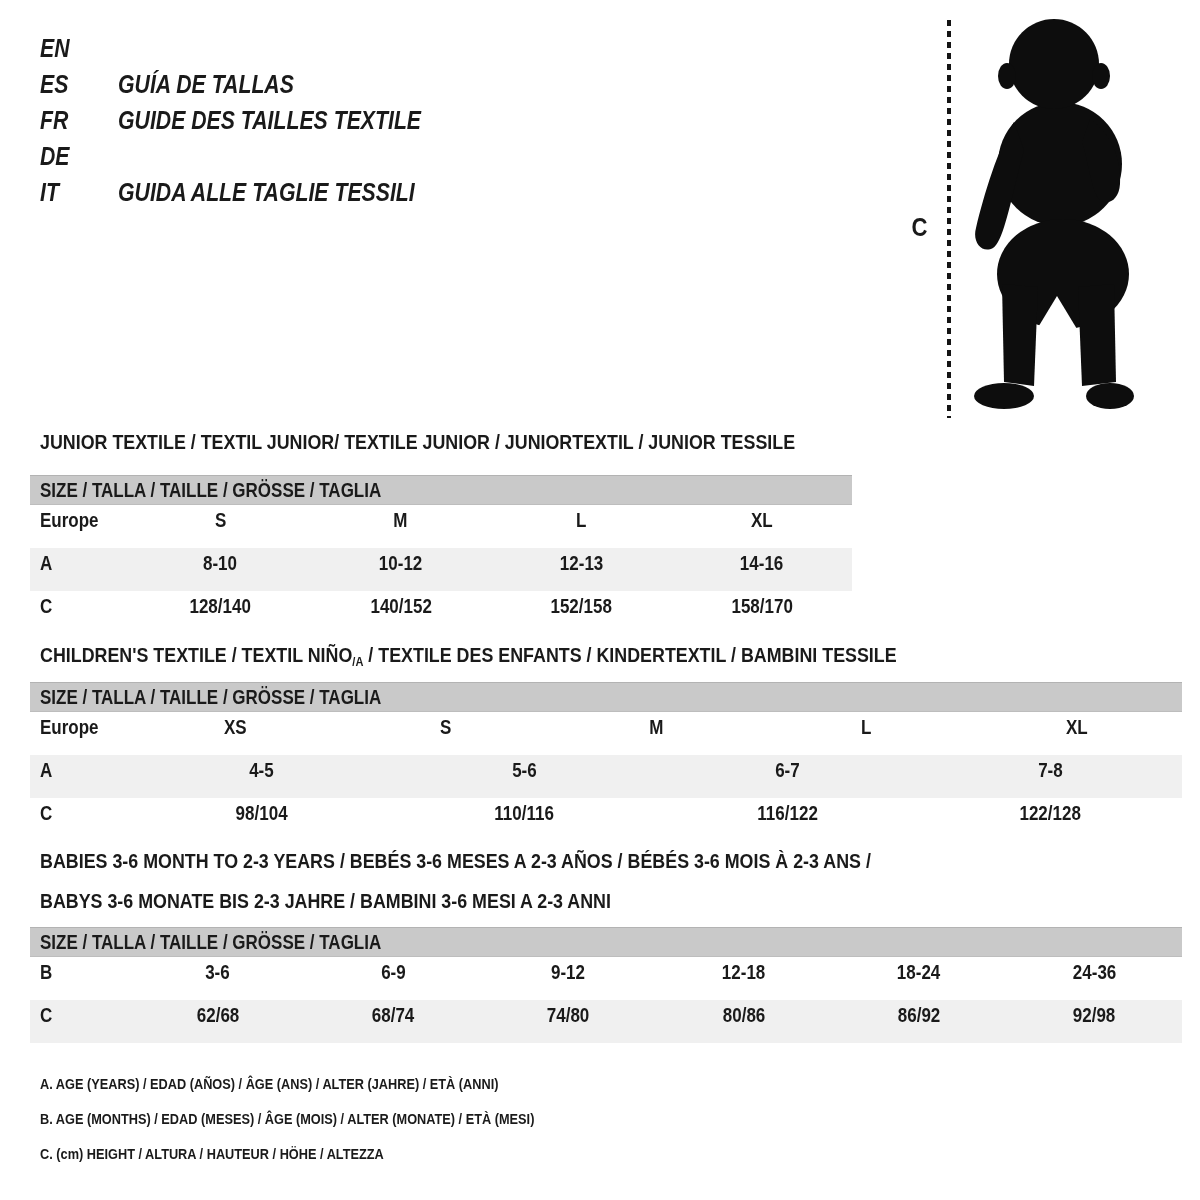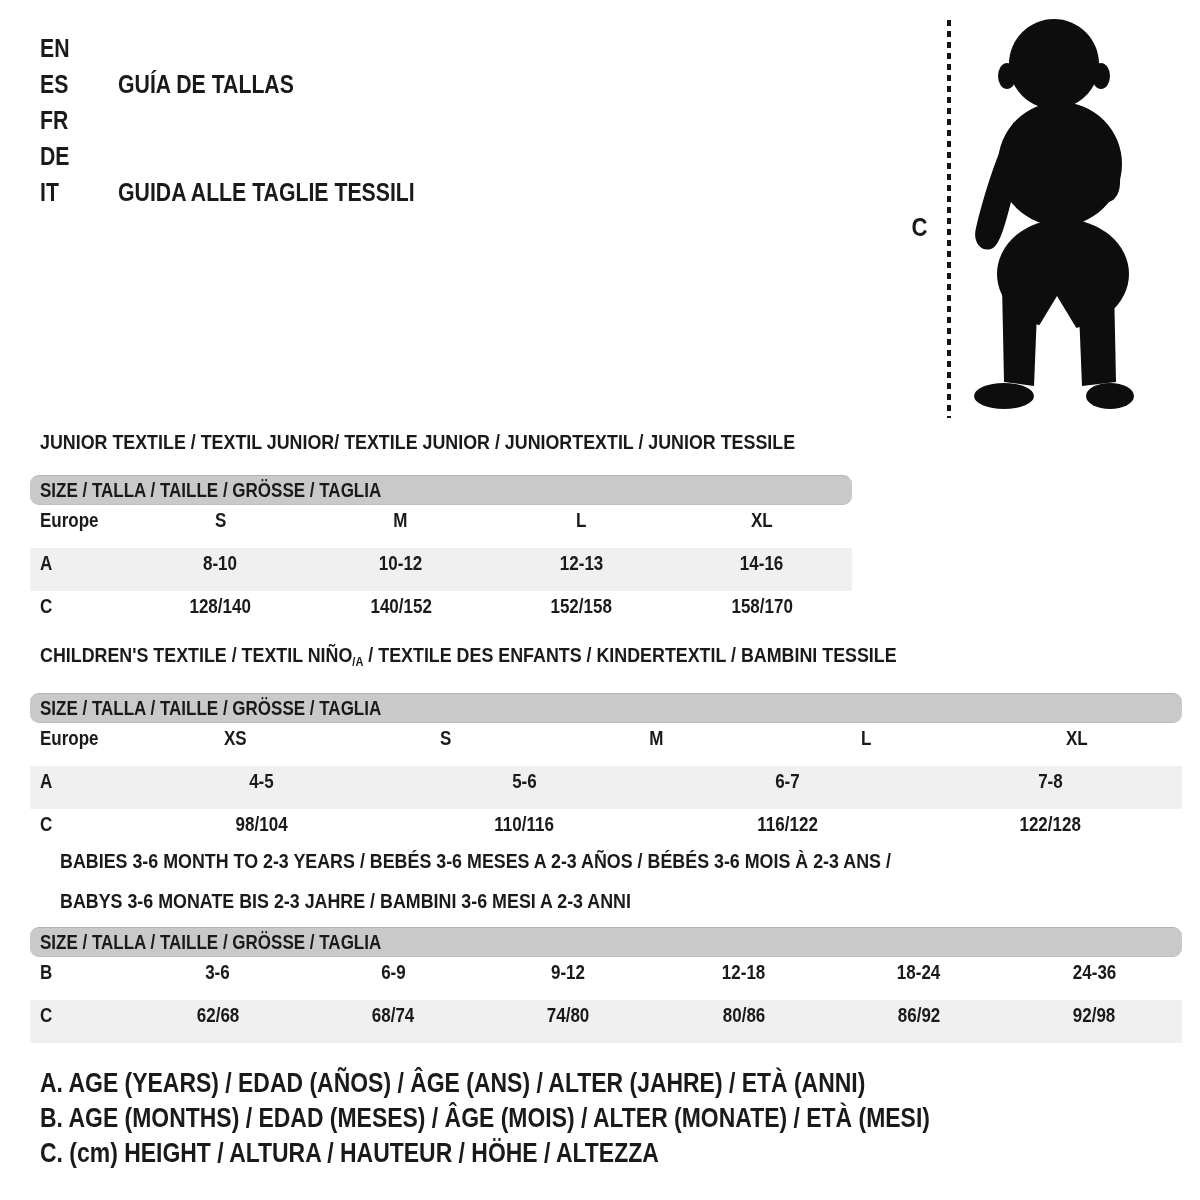--- a/index.html
+++ b/index.html
@@ -8,73 +8,74 @@
     position:relative;
     background:var(--bg,#ffffff);
     color:var(--text,#1a1a1a);
     font-family:"Liberation Sans", sans-serif;
     overflow:hidden;
   }
   .cx { display:inline-block; transform:scaleX(0.85); transform-origin:50% 50%; white-space:nowrap; }
   .cx-left { transform-origin:0 50%; }
 
   
-  .lang-block { position:absolute; left:40px; top:30px; }
+  .lang-block { position:absolute; left:40px; top:30px;font-style:italic; }
   .lang-row  { display:flex; height:36px; line-height:36px; font-size:25px; font-weight:bold; }
   .lang-code { width:78px; }
 
   
   .measure-line {
     position:absolute; left:947px; top:20px; width:4px; height:398px;
     background:repeating-linear-gradient(to bottom, #141414 0px, #141414 6px, transparent 6px, transparent 11px);
   }
   .measure-label { position:absolute; left:910px; top:212px; font-size:26px; font-weight:bold; }
   .baby-svg { position:absolute; left:962px; top:14px; }
 
   
   .section { position:absolute; }
   #sec-junior   { left:30px; top:430px; width:822px; }
   #sec-children { left:30px; top:643px; width:1152px; }
   #sec-babies   { left:30px; top:841px; width:1152px; }
 
   .sec-heading { margin-left:10px; font-size:21px; font-weight:bold; line-height:24px; }
   #sec-junior   .sec-heading { margin-bottom:21px; }
-  #sec-children .sec-heading { margin-bottom:19px; }
+  #sec-children .sec-heading { margin-bottom:8px; }
   #sec-babies   .sec-heading { margin-bottom:6px; }
-  #sec-babies   .sec-heading .h-line { line-height:40px; height:40px;margin-left:20px; }
+  #sec-babies   .sec-heading .h-line { line-height:40px; height:40px; }
   .sub { font-size:13px; vertical-align:-4px; }
 
   .size-table { width:100%; font-size:20px; font-weight:bold; }
   .size-bar {
     height:30px; line-height:28px; padding-left:10px;
     background:var(--bar-bg,#c9c9c9);
-    border-top:1px solid #b3b3b3; border-bottom:1px solid #bdbdbd;border-radius:9px;
+    border-top:1px solid #b3b3b3; border-bottom:1px solid #bdbdbd;
   }
   .t-row  { display:flex; height:43px; line-height:31px; }
   .t-row.shaded { background:var(--alt-bg,#f0f0f0); }
   .t-label { width:100px; padding-left:10px; }
   .t-cell  { flex:1; text-align:center; }
 
   
   .legend { position:absolute; left:40px; top:1066px; }
-  .legend-line { height:35px; line-height:35px; font-size:27px; font-weight:bold; }
+  .legend-line { height:35px; line-height:35px; font-size:15px; font-weight:bold; }
 </style>
 </head>
 <body>
 
 <div class="lang-block">
   <div class="lang-row">
     <span class="lang-code"><span class="cx cx-left">EN</span></span>
   </div>
   <div class="lang-row">
     <span class="lang-code"><span class="cx cx-left">ES</span></span>
     <span><span class="cx cx-left">GUÍA DE TALLAS</span></span>
   </div>
   <div class="lang-row">
     <span class="lang-code"><span class="cx cx-left">FR</span></span>
+    <span><span class="cx cx-left">GUIDE DES TAILLES TEXTILE</span></span>
   </div>
   <div class="lang-row">
     <span class="lang-code"><span class="cx cx-left">DE</span></span>
   </div>
   <div class="lang-row">
     <span class="lang-code"><span class="cx cx-left">IT</span></span>
     <span><span class="cx cx-left">GUIDA ALLE TAGLIE TESSILI</span></span>
   </div>
 </div>
 

